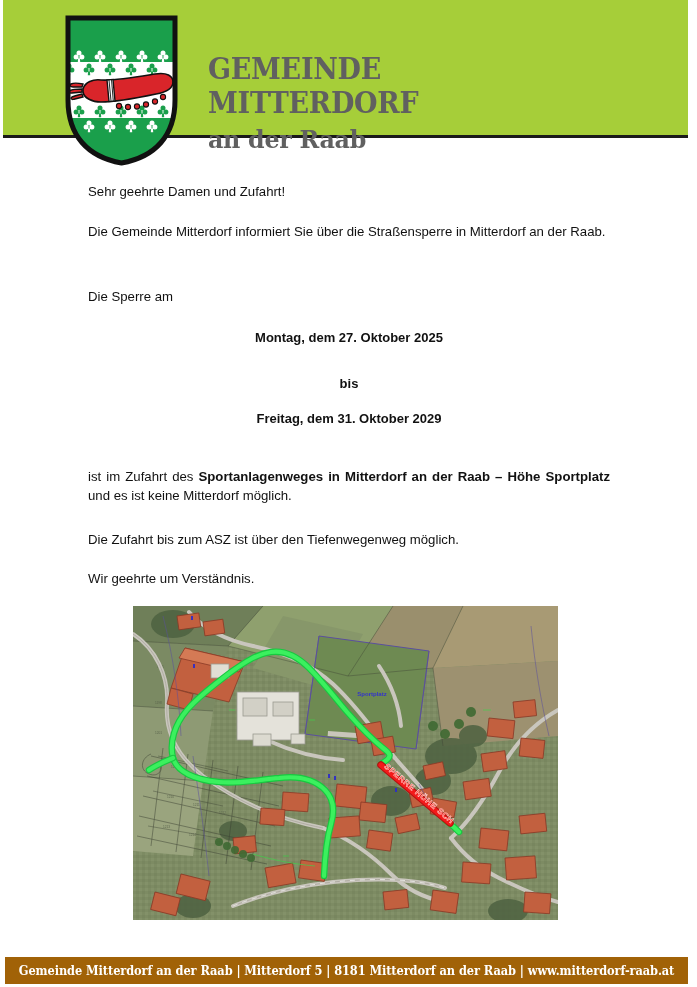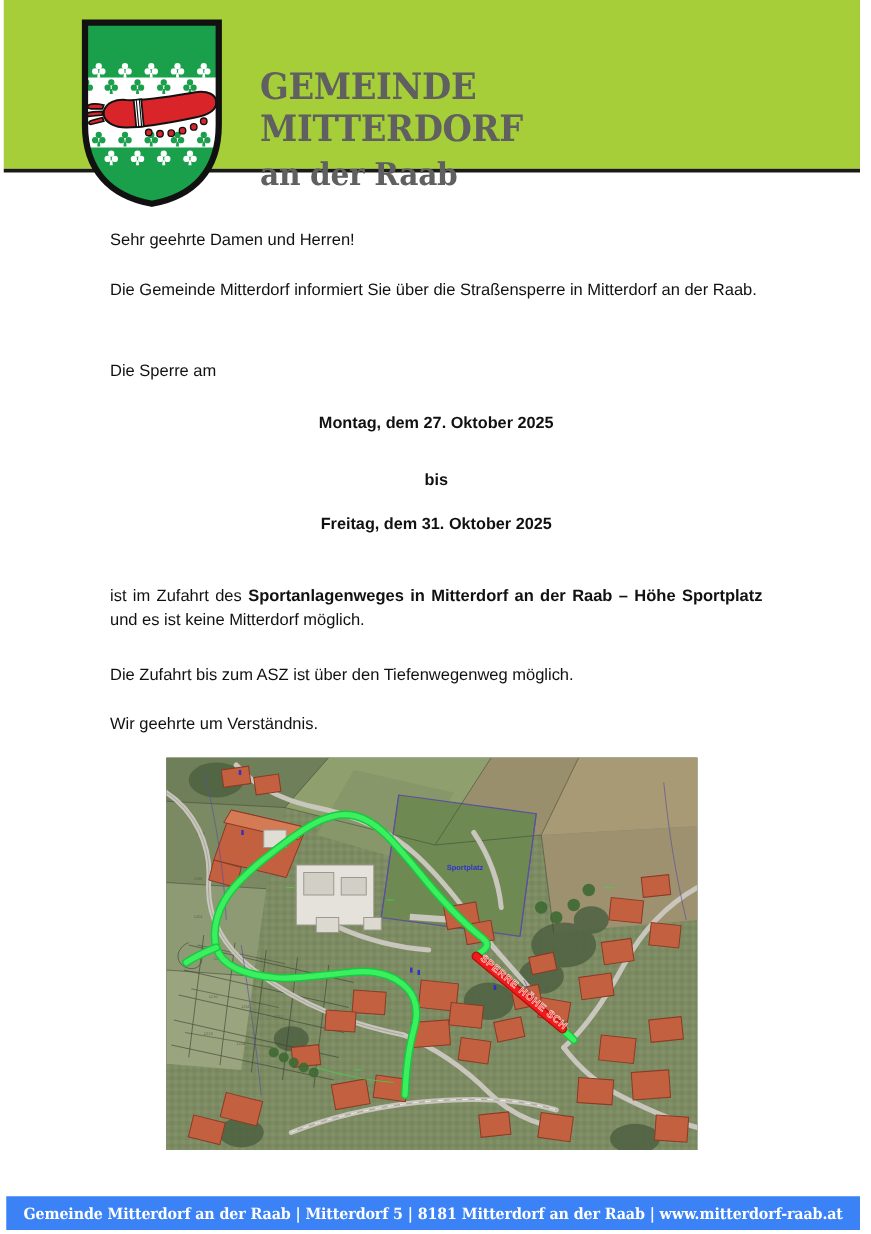--- a/index.html
+++ b/index.html
@@ -64,21 +64,21 @@
   
   #map{
     position:absolute;left:133px;top:606px;width:425px;height:314px;
     overflow:hidden;background:#5d6a4c;
   }
   #map svg{display:block;width:425px;height:314px;}
 
   
   #footer-bar{
     position:absolute;left:5px;top:957px;width:683px;height:27px;
-    background:#3b82f6;
+    background:#a16207;
   }
   #footer-text{
     position:absolute;left:0;top:0;width:683px;height:27px;
     display:flex;align-items:center;justify-content:center;
     color:#ffffff;
     font-family:"DejaVu Serif", serif;
     font-weight:bold;font-size:12.4px;letter-spacing:-0.1px;
     transform:scaleX(0.92);transform-origin:center center;
     white-space:nowrap;
   }
@@ -166,29 +166,29 @@
     <path d="M5,4 H112 V86 C112,122 92,143 58.5,149 C25,143 5,122 5,86 Z" fill="none" stroke="#111111" stroke-width="5"></path>
   </svg>
 </div>
 
 <div id="header-title">
   <span class="t1">GEMEINDE</span>
   <span class="t2">MITTERDORF</span>
   <span class="t3">an der Raab</span>
 </div>
 
-<div id="p-greeting" class="body-text">Sehr geehrte Damen und Herren!</div>
+<div id="p-greeting" class="body-text">Sehr geehrte Damen und Zufahrt!</div>
 
 <div id="p-intro" class="body-text just">Die Gemeinde Mitterdorf informiert Sie über die Straßensperre in Mitterdorf an der Raab.</div>
 
 <div id="p-sperre" class="body-text">Die Sperre am</div>
 
 <div id="p-date1" class="body-text ctr">Montag, dem 27. Oktober 2025</div>
 <div id="p-bis" class="body-text ctr">bis</div>
-<div id="p-date2" class="body-text ctr">Freitag, dem 31. Oktober 2025</div>
+<div id="p-date2" class="body-text ctr">Freitag, dem 31. Oktober 2029</div>
 
 <div id="p-bereich" class="body-text just"><span>ist im Zufahrt des </span><span class="bold">Sportanlagenweges in Mitterdorf an der Raab – Höhe Sportplatz</span><span> und es ist keine Mitterdorf möglich.</span></div>
 
 <div id="p-zufahrt" class="body-text just">Die Zufahrt bis zum ASZ ist über den Tiefenwegenweg möglich.</div>
 
 <div id="p-bitten" class="body-text">Wir geehrte um Verständnis.</div>
 
 <div id="map">
   <svg viewBox="0 0 425 314" xmlns="http://www.w3.org/2000/svg">
     <defs>

